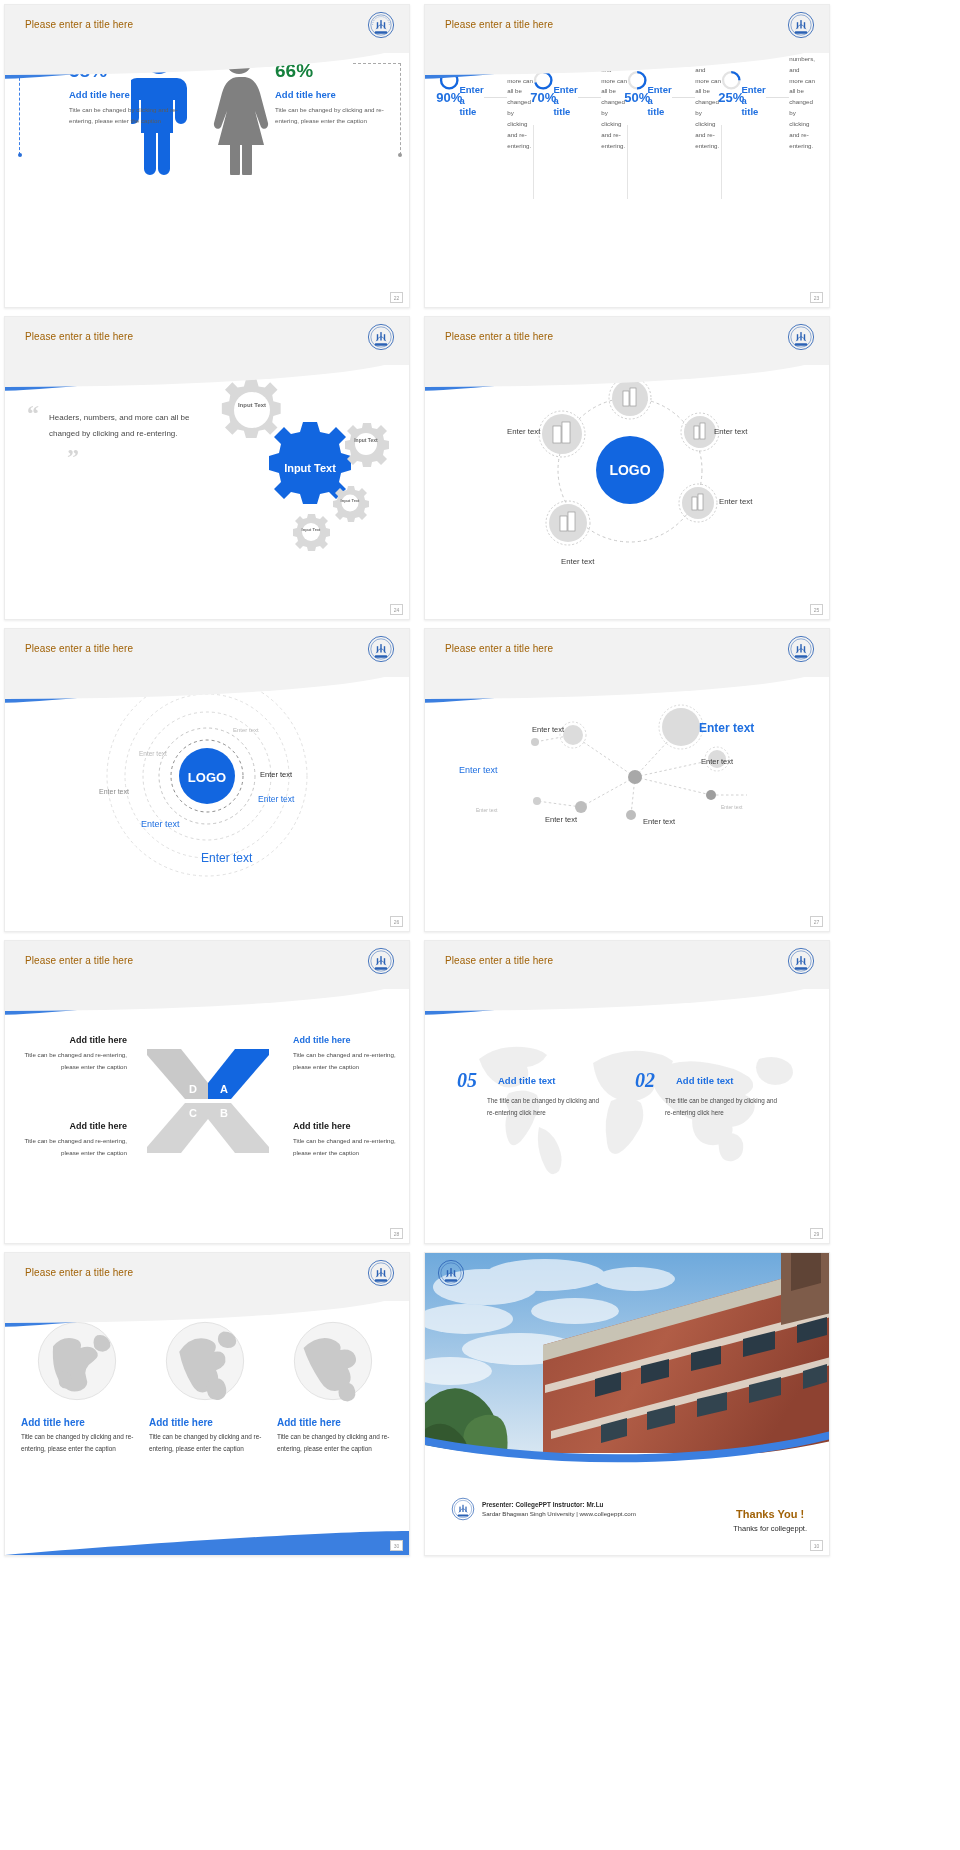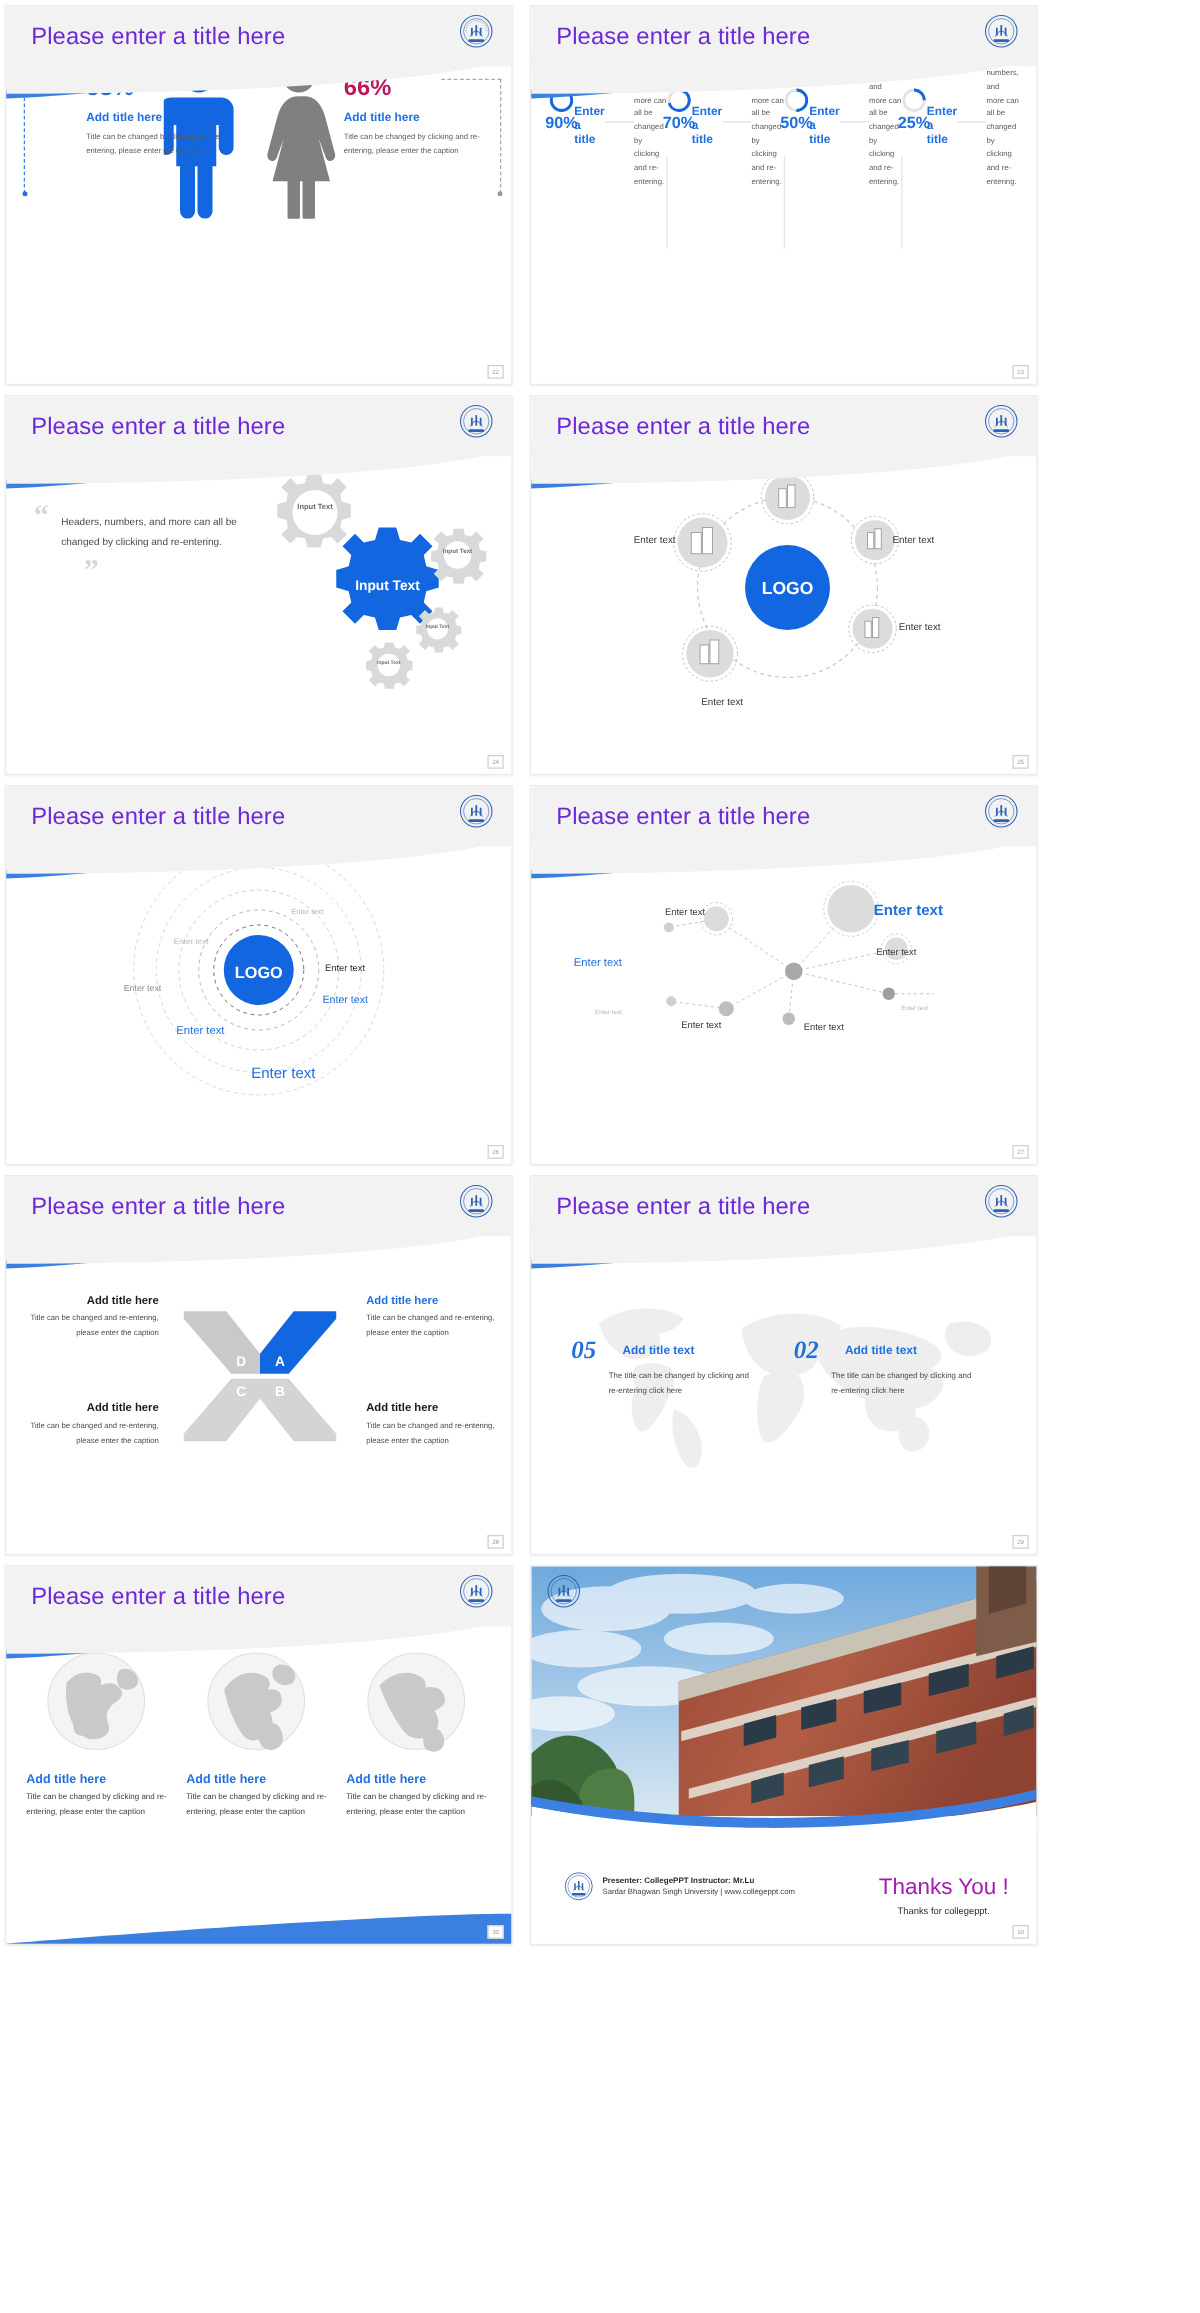--- a/index.html
+++ b/index.html
@@ -34,21 +34,21 @@
     z-index: 3;
   }
   .hdr-curve {
     position: absolute; left: 0; top: 36px; width: 406px; height: 34px;
     background: #f2f2f2;
     border-radius: 0 0 100% 0 / 0 0 100% 0;
     z-index: 3;
   }
   .hdr-title {
     position: absolute; left: 20px; top: 14px;
-    font-size: 19px; color: #6d28d9; font-weight: 400;
+    font-size: 10px; color: #a16207; font-weight: 400;
     letter-spacing: .1px; z-index: 5;
   }
   .crest {
     position: absolute; right: 14px; top: 6px;
     width: 28px; height: 28px; z-index: 6;
   }
   .blue-swoosh {
     position: absolute; left: -10px; top: 44px; width: 330px; height: 30px;
     z-index: 2; overflow: visible;
   }
@@ -60,21 +60,21 @@
     display: flex; align-items: center; justify-content: center;
     z-index: 9;
   }
 
   
   .s22-wrap { position:absolute; left:0; top:34px; width:406px; height:190px; }
   .gender-fig { position:absolute; }
   .s22-col { position:absolute; width:118px; }
   .s22-pct { font-size:19px; font-weight:bold; line-height:1; }
   .s22-pct.blue { color:#1f6fe0; }
-  .s22-pct.grey { color:#be185d; }
+  .s22-pct.grey { color:#15803d; }
   .s22-ttl { font-size:9.5px; font-weight:bold; color:#1f6fe0; margin-top:9px; }
   .s22-txt { font-size:6.2px; color:#5c5c5c; line-height:1.7; margin-top:5px; }
   .dashbox-l { position:absolute; left:14px; top:24px; width:48px; height:92px;
      border-left:1px dashed #3b7fe8; border-top:1px dashed #3b7fe8; }
   .dashbox-l:after{content:'';position:absolute;left:-2px;bottom:-2px;width:4px;height:4px;background:#2a6fd8;border-radius:50%;}
   .dashbox-r { position:absolute; right:10px; top:24px; width:48px; height:92px;
      border-right:1px dashed #a9a9a9; border-top:1px dashed #a9a9a9; }
   .dashbox-r:after{content:'';position:absolute;right:-2px;bottom:-2px;width:4px;height:4px;background:#9a9a9a;border-radius:50%;}
 
   
@@ -114,21 +114,21 @@
   .m-ttl { font-size:9.5px; font-weight:bold; color:#1f6fe0;margin-left:15px; }
   .m-txt { font-size:6.3px; color:#4a4a4a; line-height:1.85; }
 
   
   .g-cell { position:absolute; width:120px; }
   .g-ttl { font-size:10px; font-weight:bold; color:#1f6fe0; }
   .g-txt { font-size:6.4px; color:#3c3c3c; line-height:1.85; margin-top:3px; }
 
   
   .photo-slide { background:#ffffff; }
-  .thanks-big { font-size:18px; font-weight:normal; color:#a21caf; }
+  .thanks-big { font-size:11px; font-weight:bold; color:#a16207; }
   .thanks-sub { font-size:7.5px; color:#2b2b2b; margin-top:4px; }
   .pres-l1 { font-size:6.4px; color:#2b2b2b; font-weight:bold; }
   .pres-l2 { font-size:6.2px; color:#3a3a3a; margin-top:2px; }
 </style>
 </head>
 <body>
 
 <div class="deck">
 
 <div class="slide">

